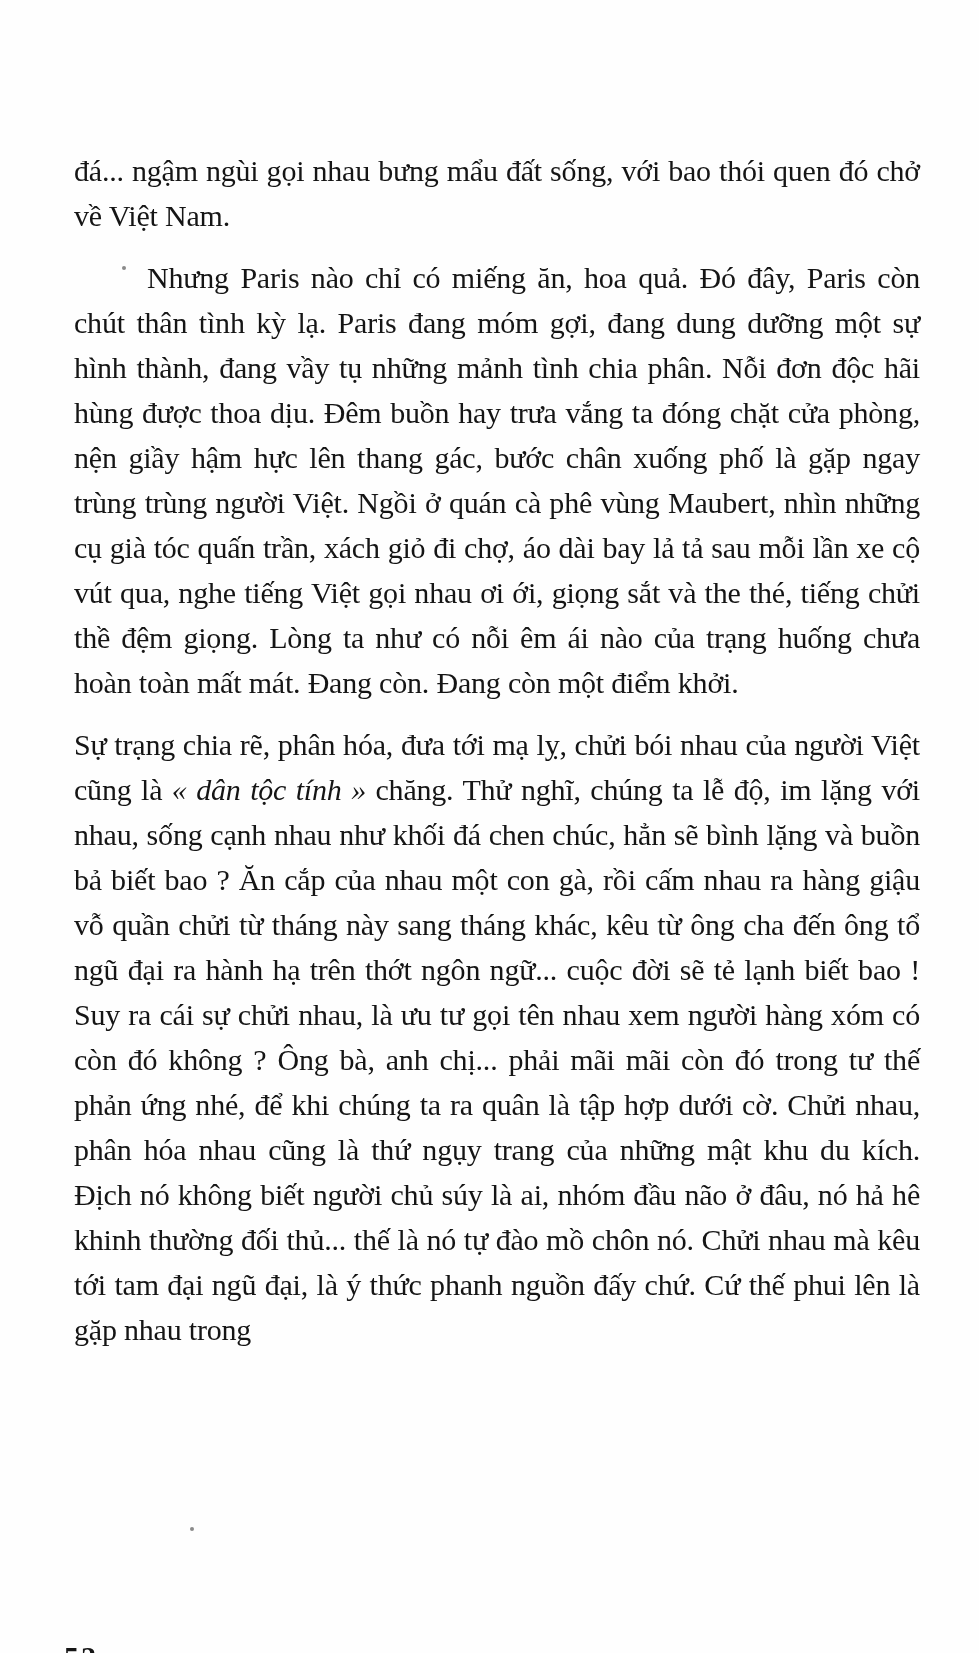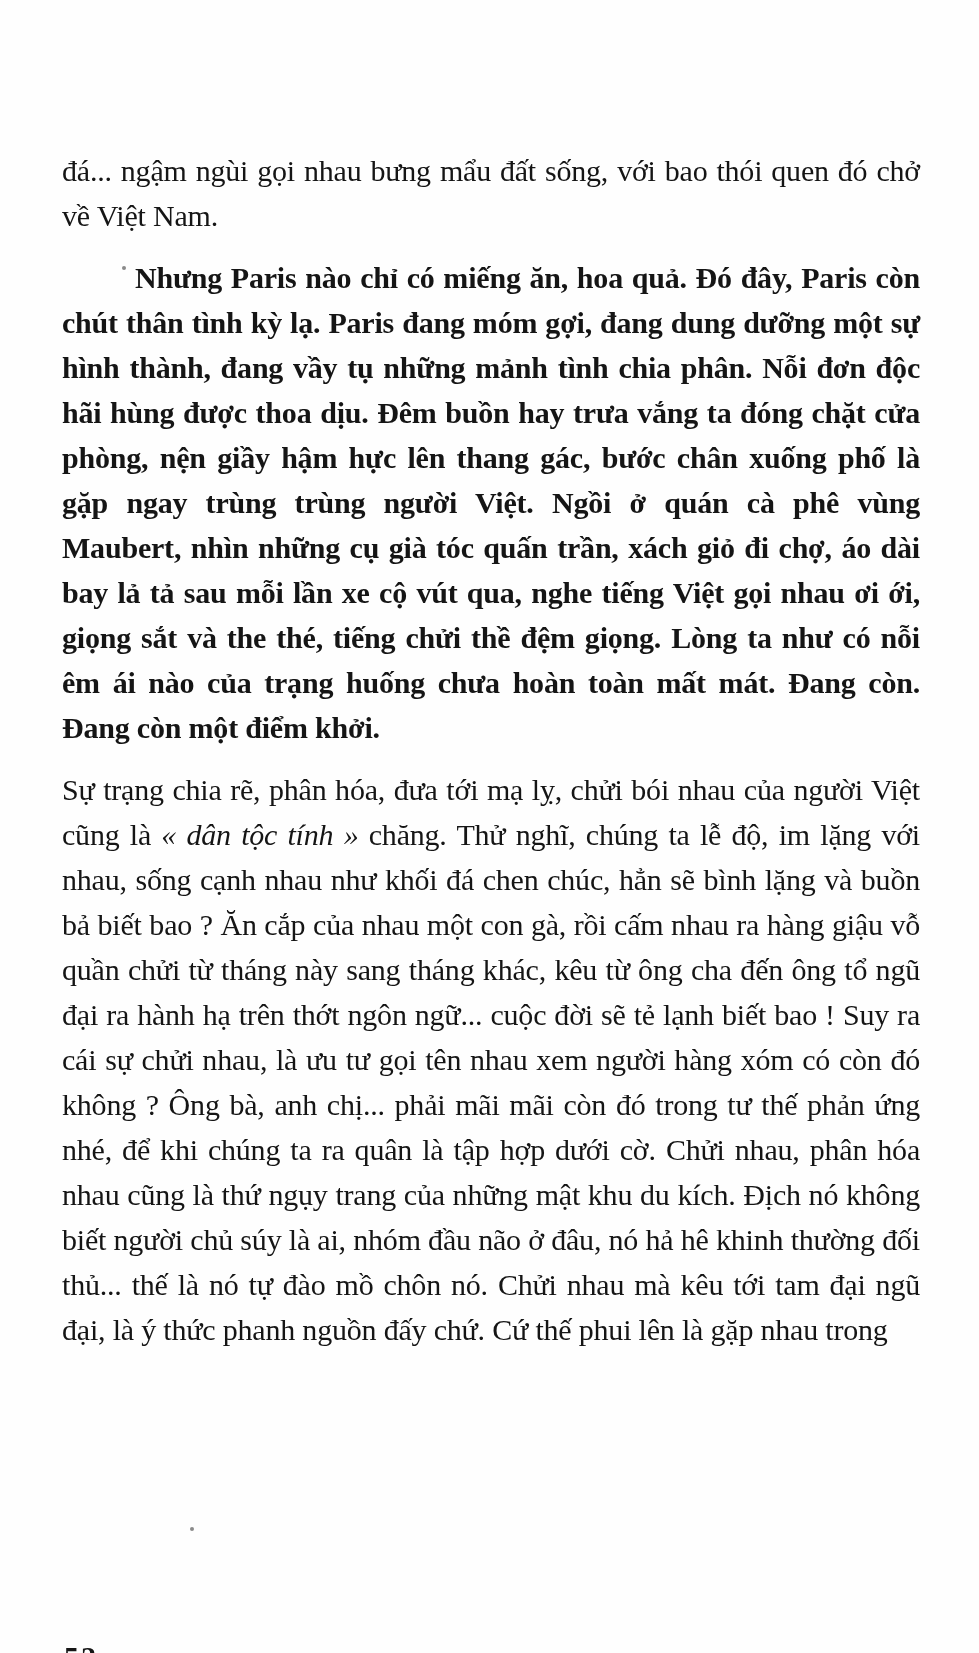--- a/index.html
+++ b/index.html
@@ -24,25 +24,24 @@
     top: 148px;
     left: 62px;
     width: 858px;
     color: #151515;
     font-size: 30px;
     line-height: 45px;
     text-align: justify;
     letter-spacing: -0.2px;
   }
   .para {
-    margin: 0 0 17px 0;
+    margin: 0 0 17px 12px;
   }
   .para.indented {
     text-indent: 73px;
-    font-weight: bold;
   }
   .quoted {
   }
   .page-number {
     position: absolute;
     left: 64px;
     top: 1640px;
     font-size: 30px;
     font-weight: 700;
     color: #151515;

